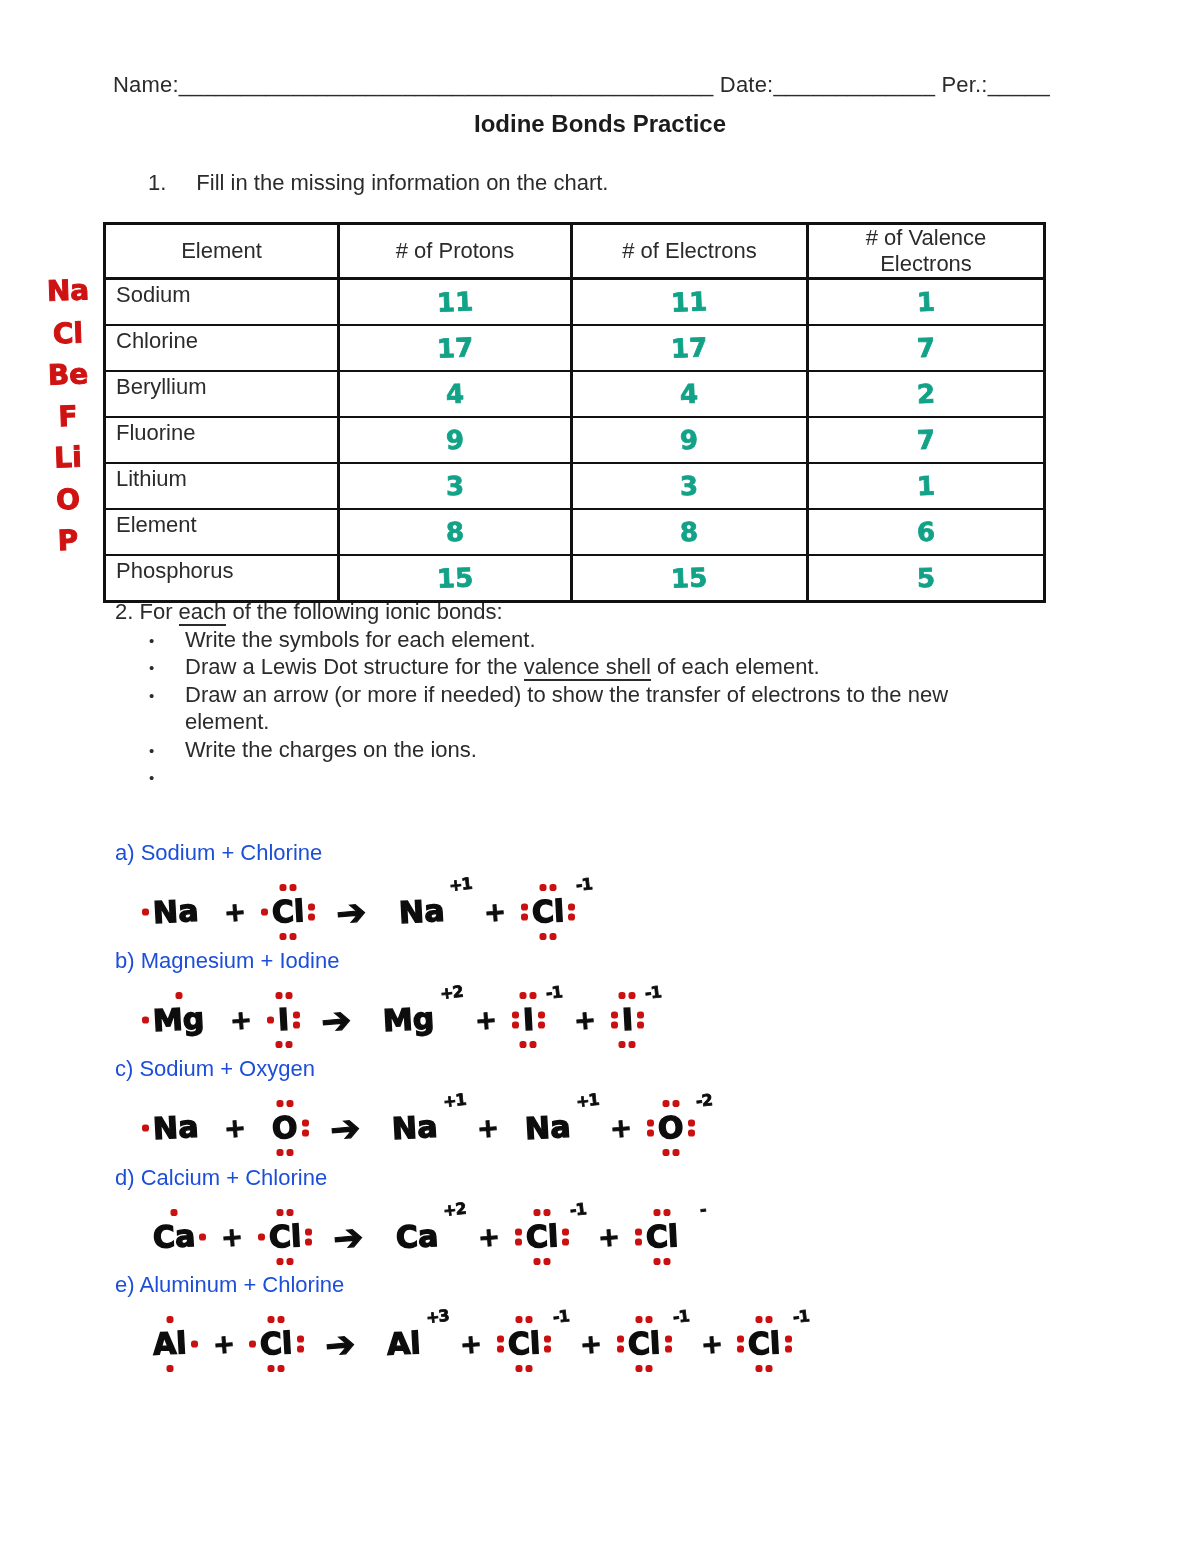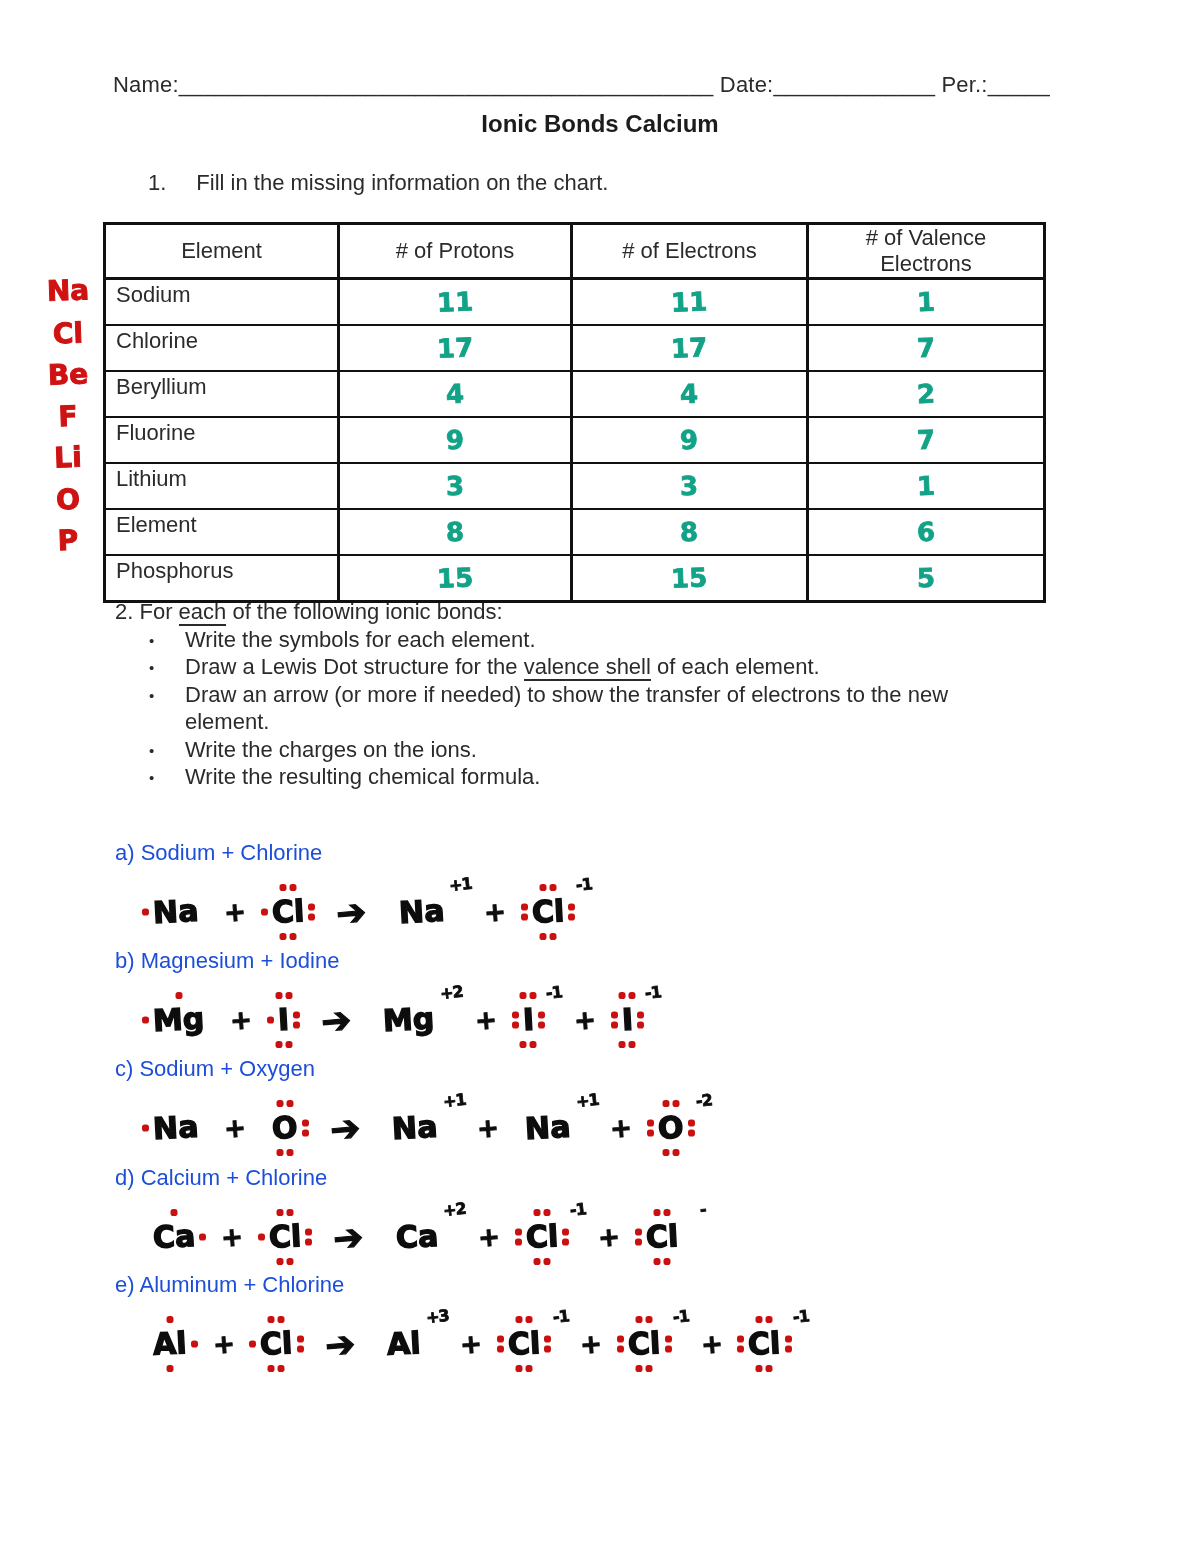--- a/index.html
+++ b/index.html
@@ -79,21 +79,21 @@
 </style>
 </head>
 <body>
 
 <div class="abs" id="header-line">
   <span>Name:</span><span>___________________________________________</span>
   <span>Date:</span><span>_____________</span>
   <span>Per.:</span><span>_____</span>
 </div>
 
-<div class="abs" id="page-title">Ionic Bonds Calcium</div>
+<div class="abs" id="page-title">Iodine Bonds Practice</div>
 
 <div class="abs" id="q1-line">
   <span class="qnum">1.</span><span class="qtext">Fill in the missing information on the chart.</span>
 </div>
 
 <span class="margin-sym" style="top:274px">Na</span>
 <span class="margin-sym" style="top:317px">Cl</span>
 <span class="margin-sym" style="top:358px">Be</span>
 <span class="margin-sym" style="top:400px">F</span>
 <span class="margin-sym" style="top:441px">Li</span>
@@ -174,21 +174,20 @@
   <div class="bullet-row">
     <span class="blt">•</span>
     <span class="btext">Draw an arrow (or more if needed) to show the transfer of electrons to the new element.</span>
   </div>
   <div class="bullet-row">
     <span class="blt">•</span>
     <span class="btext">Write the charges on the ions.</span>
   </div>
   <div class="bullet-row">
     <span class="blt">•</span>
-    <span class="btext">Write the resulting chemical formula.</span>
   </div>
 </div>
 
 <div class="problem" style="top:840px">
   <div class="prob-label">a) Sodium + Chlorine</div>
   <div class="equation">
       <span class="atom"><span class="sym">Na</span><span class="dots left">
           <span class="dot"></span>
         </span></span>
       <span class="op">+</span>

